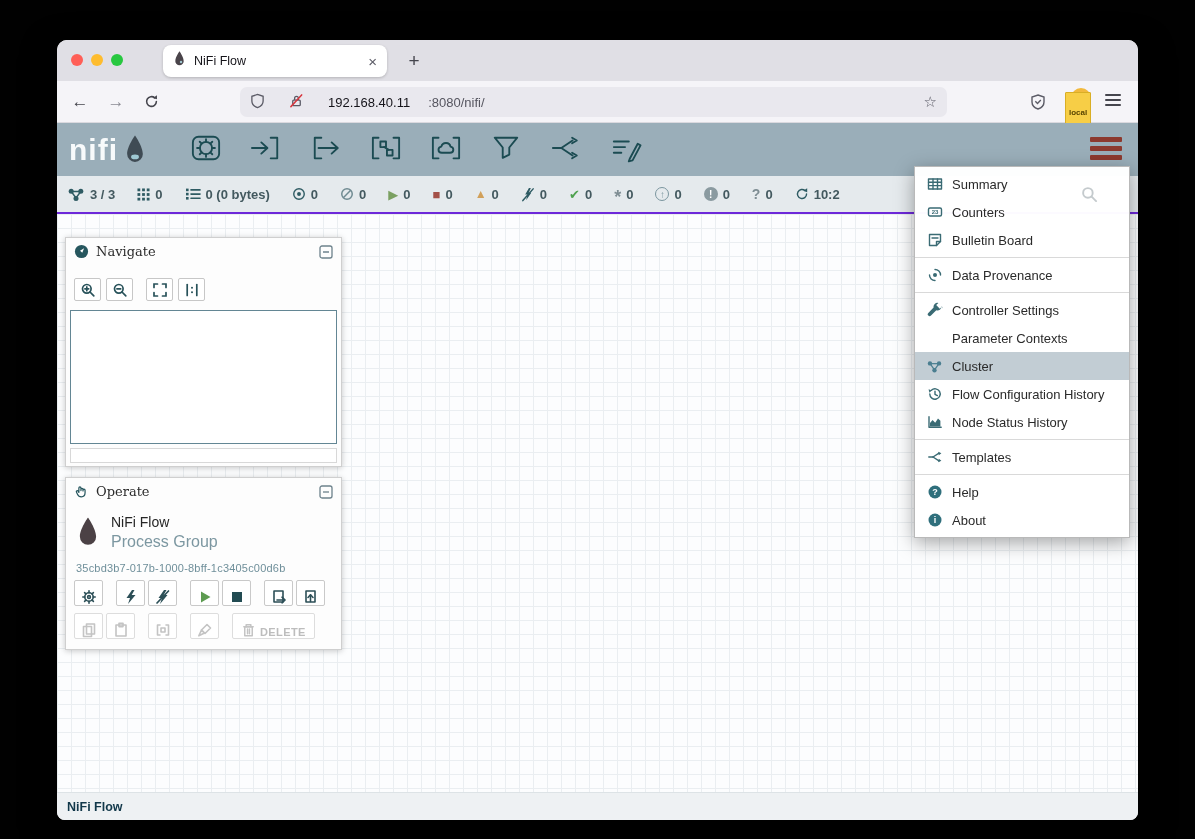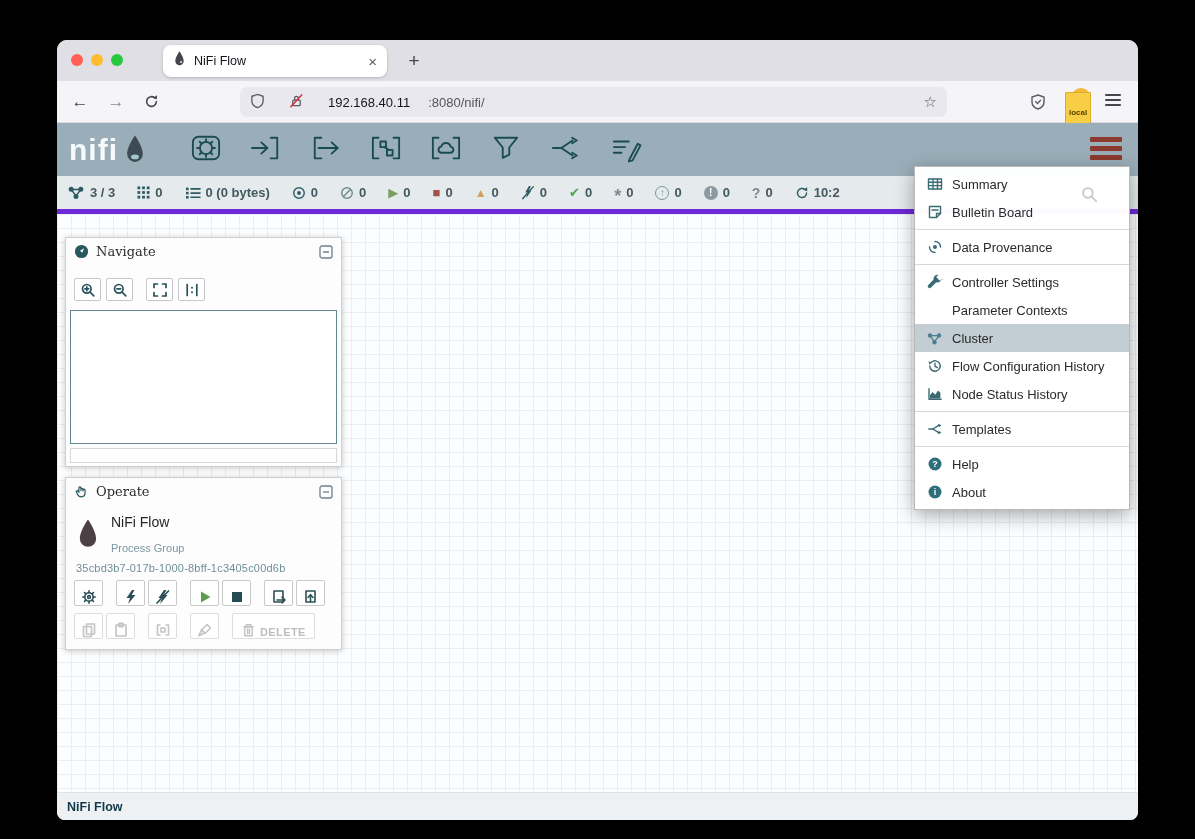--- a/index.html
+++ b/index.html
@@ -29,21 +29,21 @@
   
   .nhead{position:absolute;left:0;right:0;top:83px;height:53px;background:#9aaeb9}
   .logo{position:absolute;left:12px;top:0;height:53px;display:flex;align-items:center;gap:5px}
   .logo-text{font-size:30px;font-weight:bold;letter-spacing:1px;color:#f7fafb}
   .ctoolbar{position:absolute;left:132px;top:0;height:53px;display:flex;align-items:center;gap:26px}
   .tsvg{stroke:#1b4b52;fill:none;stroke-width:2;stroke-linecap:round;stroke-linejoin:round}
   .nham{position:absolute;right:16px;top:14px;width:32px}
   .nham div{height:5px;background:#8c392e;margin-bottom:4px;border-radius:1px}
 
   
-  .sbar{position:absolute;left:0;right:0;top:136px;height:38px;background:#e5eaed;border-bottom:5px solid #6d28d9;display:flex;align-items:center;padding-left:10px;gap:22px;overflow:hidden}
+  .sbar{position:absolute;left:0;right:0;top:136px;height:38px;background:#e5eaed;border-bottom:2px solid #6d28d9;display:flex;align-items:center;padding-left:10px;gap:22px;overflow:hidden}
   .sitem{display:flex;align-items:center;gap:5px;flex:0 0 auto}
   .scount{font-size:13px;font-weight:bold;color:#43595f;white-space:nowrap}
   .ssvg{stroke:#2e5b63;fill:none;stroke-width:1.6;stroke-linecap:round}
   .gly{font-size:13px;line-height:1}
   .g-run{color:#7aa061}.g-stop{color:#a35048}.g-inv{color:#d1a05a;font-size:12px}.g-chk{color:#4ea14e}
   .g-ast{color:#7e8d93;font-size:18px;margin-top:6px;font-weight:bold}
   .g-q{color:#7e8d93;font-weight:bold;font-size:14px}
   .circ-o{width:14px;height:14px;border-radius:50%;border:1.5px solid #7b969f;color:#7b969f;font-size:10px;display:flex;align-items:center;justify-content:center;font-weight:bold}
   .circ-f{width:14px;height:14px;border-radius:50%;background:#8a9aa0;color:#fff;font-size:10px;display:flex;align-items:center;justify-content:center;font-weight:bold}
 
@@ -57,21 +57,21 @@
   .operate{left:8px;top:263px;height:173px}
   .phead{display:flex;align-items:center;height:27px;padding:0 8px;gap:7px;font-family:"DejaVu Serif","Liberation Serif",serif;font-size:13px;color:#2b2b2b}
   .phead .sp{flex:1}
   .ntools{position:absolute;left:8px;top:40px;display:flex;gap:5px}
   .tbtn{width:27px;height:23px;background:#fff;border:1px solid #c7c7c7;border-radius:2px;display:flex;align-items:center;justify-content:center}
   .nsvg{stroke:#28525a;fill:none;stroke-width:1.7;stroke-linecap:round}
   .birdseye{position:absolute;left:4px;top:72px;width:267px;height:134px;background:#fff;border:1px solid #638694}
   .strip{position:absolute;left:4px;top:210px;width:267px;height:15px;background:#fff;border:1px solid #d8d8d8}
   .opflow{position:absolute;left:10px;top:36px;display:flex;gap:11px;align-items:center}
   .opname{font-size:14px;color:#262626}
-  .optype{font-size:11px;color:#7c97a1;margin-top:12px}
+  .optype{font-size:16px;color:#7c97a1;margin-top:3px}
   .opid{position:absolute;left:10px;top:84px;font-size:11px;color:#6f8f9a;letter-spacing:.2px}
   .oprow{position:absolute;left:8px;display:flex}
   .r1{top:102px}.r2{top:135px}
   .ob{min-width:29px;height:26px;background:#fff;border:1px solid #c9c9c9;border-radius:2px;display:flex;align-items:flex-end;justify-content:center;margin-right:3px}
   .gap{margin-left:10px}
   .osvg{stroke:#2c4f57;fill:none;stroke-width:1.6;stroke-linecap:round;stroke-linejoin:round}
   .dsvg{stroke:#c4c4c4;fill:none;stroke-width:1.6;stroke-linecap:round;stroke-linejoin:round}
   .ob.dis{border-color:#ddd}
   .del-lbl{font-size:11px;font-weight:bold;color:#bdbdbd;letter-spacing:.4px;margin-left:4px}
   .ob.del{padding:0 8px}
@@ -501,20 +501,29 @@
               <line x1="1.5" y1="6.3" x2="14.5" y2="6.3"></line>
               <line x1="1.5" y1="9.6" x2="14.5" y2="9.6"></line>
               <line x1="6" y1="3" x2="6" y2="13"></line>
               <line x1="10.5" y1="3" x2="10.5" y2="13"></line>
             </svg>
           </span>
       <span>Summary</span>
     </div>
     <div class="mitem">
       <span class="mic">
+            <svg width="16" height="16" viewBox="0 0 16 16">
+              <rect x="1.5" y="4" width="13" height="8" rx="1.5" class="msvg"></rect>
+              <text x="8" y="10.4" font-size="6" font-weight="bold" fill="#3a6b74" text-anchor="middle">23</text>
+            </svg>
+          </span>
+      <span>Counters</span>
+    </div>
+    <div class="mitem">
+      <span class="mic">
             <svg class="msvg" width="16" height="16" viewBox="0 0 16 16">
               <path d="M2.5 2.5 H13.5 V9.5 L9.5 13.5 H2.5 Z"></path>
               <path d="M13.5 9.5 L9.5 9.5 L9.5 13.5"></path>
               <line x1="5" y1="6" x2="11" y2="6"></line>
             </svg>
           </span>
       <span>Bulletin Board</span>
     </div>
     <div class="mdiv"></div>
     <div class="mitem">

